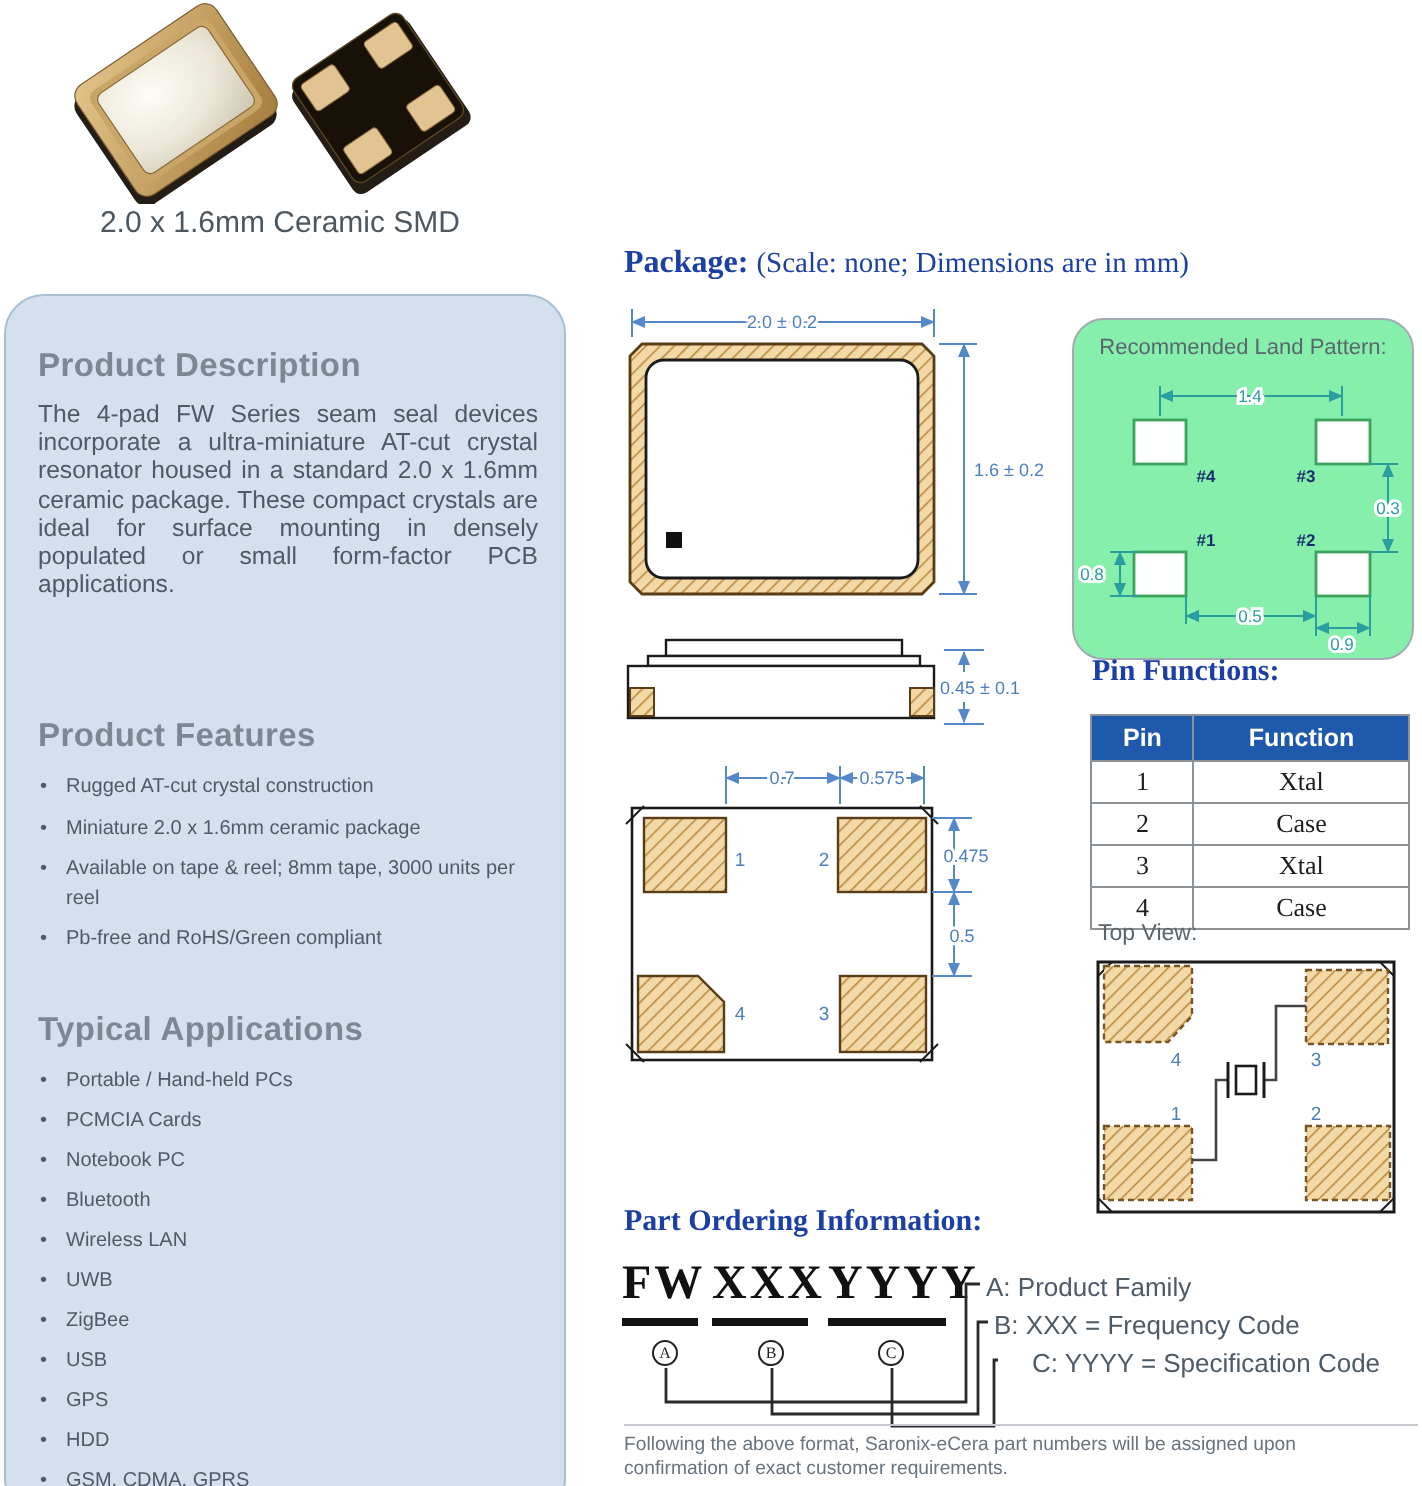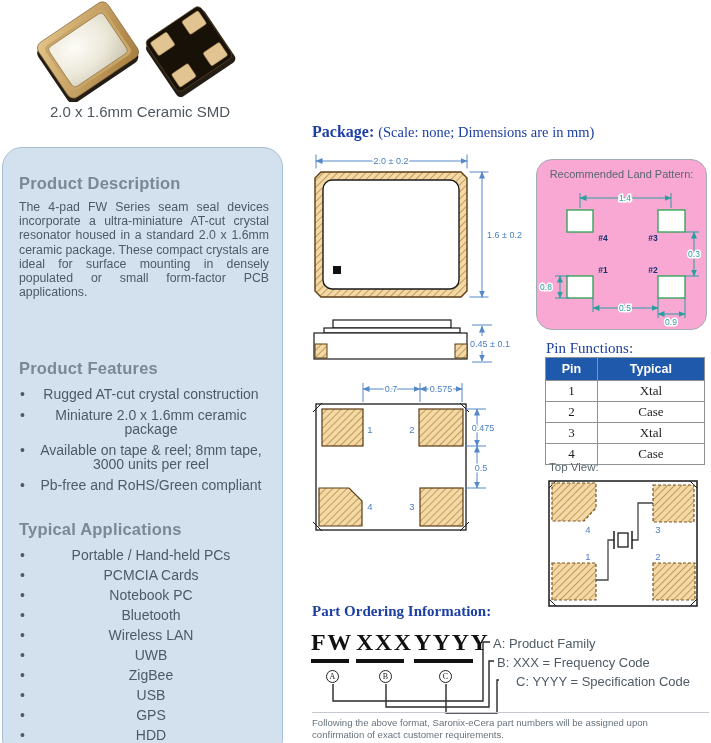--- a/index.html
+++ b/index.html
@@ -10,36 +10,36 @@
   
   .caption{left:30px;top:103px;width:220px;text-align:center;font-size:15px;color:#4d575f;}
   .sidebar{left:2px;top:147px;width:281px;height:612px;background:#d3e1ee;
            border:1px solid #a7bfd4;border-radius:20px;box-sizing:border-box;
            padding:26px 13px 0 16px;color:#4e5a66;}
   .sb-title{font-size:16.5px;font-weight:bold;color:#7b8894;letter-spacing:.2px;}
   .sb-para{margin-top:7px;font-size:12.3px;line-height:14.2px;text-align:justify;}
   .sb-gap1{margin-top:60px;}
   .sb-gap2{margin-top:28px;}
   ul.sb-list{list-style:none;margin:9px 0 0 0;padding:0;}
-  ul.sb-list li{position:relative;padding-left:14px;font-size:14px;line-height:14.5px;margin-bottom:6px;text-align:center;}
+  ul.sb-list li{position:relative;padding-left:14px;font-size:10px;line-height:14.5px;margin-bottom:6px;}
   ul.sb-list.apps li{margin-bottom:5.5px;}
   ul.sb-list li::before{content:"•";position:absolute;left:1px;top:0;color:#4e5a66;}
 
   
   .serif-blue{font-family:"Liberation Serif",serif;color:#1c3fa4;}
   .pkg-heading{left:312px;top:123px;white-space:nowrap;}
   .pkg-heading .b{font-size:16px;font-weight:bold;text-align:center;}
   .pkg-heading .n{font-size:14.5px;}
-  .pin-title{left:546px;top:340px;font-size:15px;font-weight:normal;}
+  .pin-title{left:546px;top:328px;font-size:15px;font-weight:bold;}
   .ord-title{left:312px;top:603px;font-size:15px;font-weight:bold;}
   .tv-label{left:549px;top:461px;font-size:11.5px;color:#5a666e;}
 
   
   .land-box{left:536px;top:159px;width:171px;height:171px;border:1.5px solid #a2abb2;
-            border-radius:16px;box-sizing:border-box;background:#f9a8d4;}
+            border-radius:16px;box-sizing:border-box;background:#86efac;}
   .land-title{position:absolute;left:0;top:8px;width:100%;text-align:center;
               font-size:11px;color:#5a666e;}
 
   
   table.pins{left:545px;top:357px;position:absolute;border-collapse:collapse;width:160px;}
   table.pins th{background:#1e59ac;color:#fff;font-size:12.5px;font-weight:bold;
                 height:20px;border:1px solid #8d9297;}
   table.pins td{font-family:"Liberation Serif",serif;font-size:13px;color:#1d1d1d;
                 text-align:center;height:18px;border:1px solid #8d9297;background:#fff;}
   table.pins .c1{width:51px;} table.pins .c2{width:109px;}
@@ -245,21 +245,21 @@
       <line x1="121" y1="154" x2="148" y2="154" stroke="#2a9e9e" stroke-width="1" marker-start="url(#at)" marker-end="url(#at)"></line>
       <text class="dimT halo" x="134" y="165" text-anchor="middle">0.9</text>
     </svg>
   </div>
 
   <div class="abs pin-title serif-blue">Pin Functions:</div>
   <table class="pins">
     <tbody>
         <tr>
       <th class="c1">Pin</th>
-      <th class="c2">Typical</th>
+      <th class="c2">Function</th>
     </tr>
     <tr>
       <td>1</td>
       <td>Xtal</td>
     </tr>
     <tr>
       <td>2</td>
       <td>Case</td>
     </tr>
     <tr>

